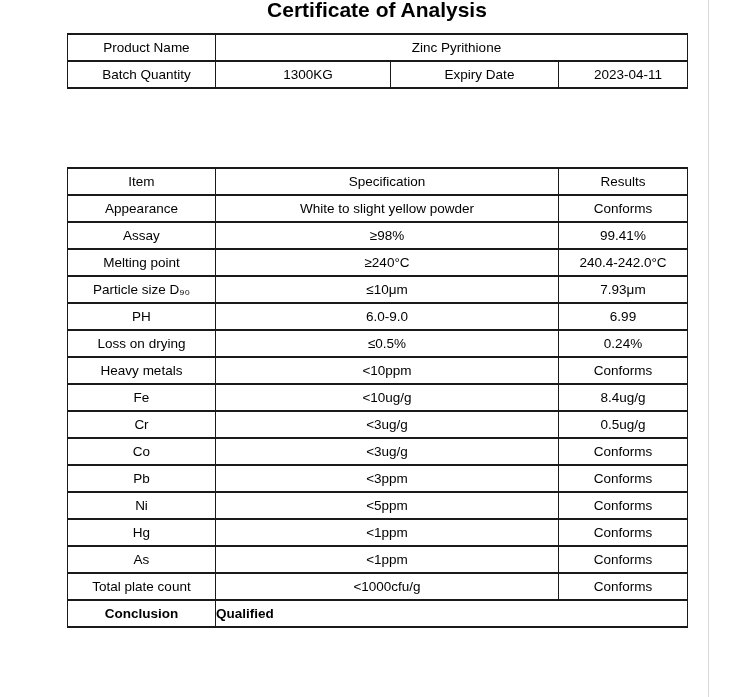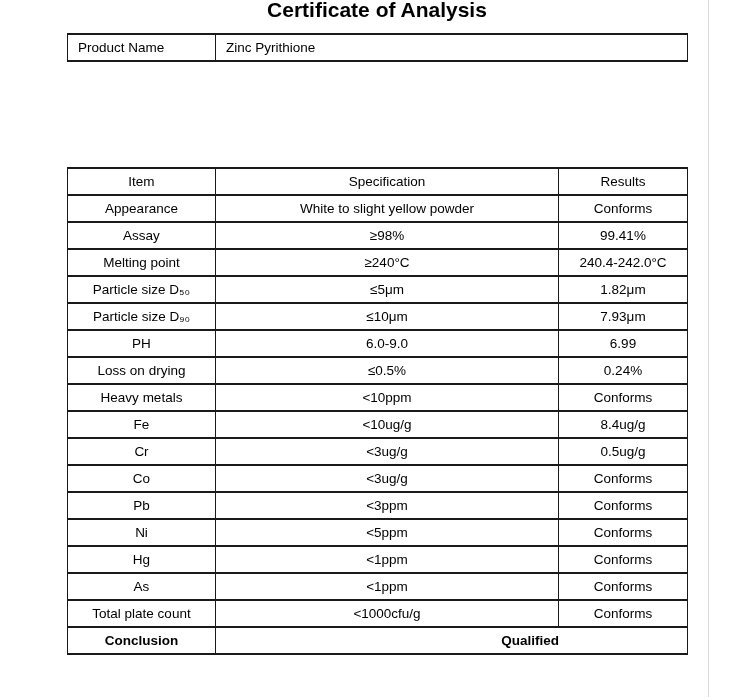--- a/index.html
+++ b/index.html
@@ -51,31 +51,31 @@
     border-top-width: 2px;
     border-bottom-width: 2px;
     height: 27px;
     font-size: 13.5px;
     font-weight: normal;
     vertical-align: middle;
     overflow: hidden;
     white-space: nowrap;
   }
   .info-table td {
-    text-align: left;
+    text-align: center;
     padding-left: 10px;
   }
   .spec-table td, .spec-table th {
     text-align: center;
     padding: 0;
   }
   .bold { font-weight: bold; }
   .conclusion-value-wrap {
     width: 343px;
-    text-align: right;
+    text-align: left;
     font-weight: bold;
   }
 </style>
 </head>
 <body>
 
 <div class="page">
   <div class="page-edge-right"></div>
 
   <div class="doc-title">Certificate of Analysis</div>
@@ -84,20 +84,26 @@
     <colgroup>
       <col style="width:148px">
       <col style="width:175px">
       <col style="width:168px">
       <col style="width:129px">
     </colgroup>
     <tbody>
         <tr>
       <td>Product Name</td>
       <td colspan="3">Zinc Pyrithione</td>
+    </tr>
+    <tr>
+      <td>Batch Quantity</td>
+      <td>1300KG</td>
+      <td>Expiry Date</td>
+      <td>2023-04-11</td>
     </tr>
   </tbody>
     </table>
 
   <table class="spec-table">
     <colgroup>
       <col style="width:148px">
       <col style="width:343px">
       <col style="width:129px">
     </colgroup>
@@ -118,25 +124,20 @@
           <td>Assay</td>
           <td>≥98%</td>
           <td>99.41%</td>
         </tr>
         <tr>
           <td>Melting point</td>
           <td>≥240°C</td>
           <td>240.4-242.0°C</td>
         </tr>
         <tr>
-          <td>Particle size D₅₀</td>
-          <td>≤5μm</td>
-          <td>1.82μm</td>
-        </tr>
-        <tr>
           <td>Particle size D₉₀</td>
           <td>≤10μm</td>
           <td>7.93μm</td>
         </tr>
         <tr>
           <td>PH</td>
           <td>6.0-9.0</td>
           <td>6.99</td>
         </tr>
         <tr>

